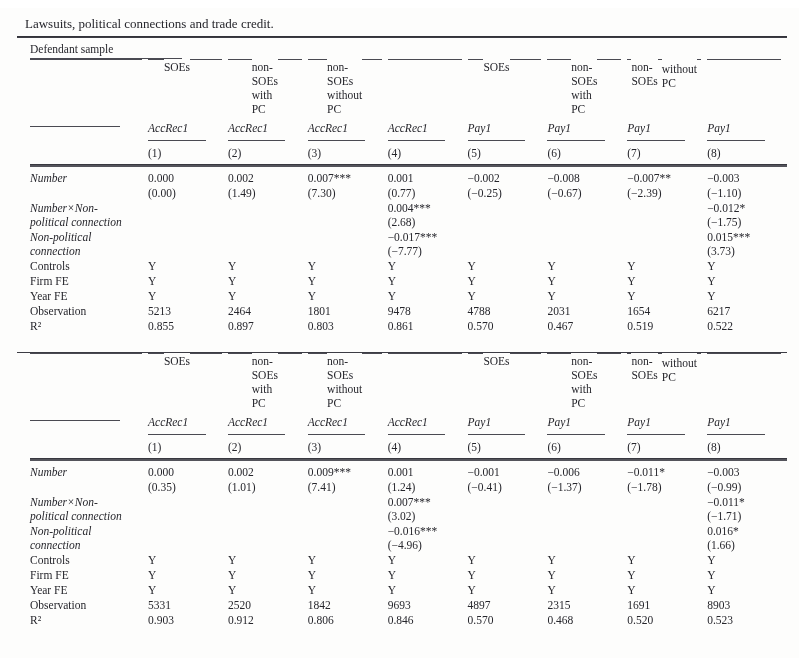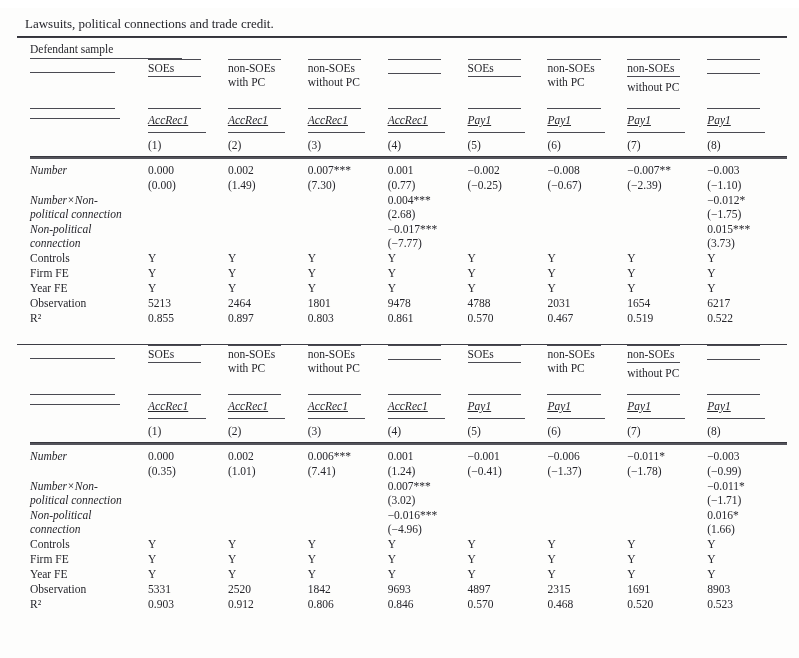--- a/index.html
+++ b/index.html
@@ -22,30 +22,30 @@
   .panel-label{padding:4px 0 4px 13px;}
   .sample-row{padding:4px 0 0 13px;}
   .sample-ul{border-bottom:1px solid #4a4a52;margin-top:2px;}
   .ul-lg{width:152px;}
   .ul-sm{width:96px;}
   .inner{padding-left:13px;}
   .grid{display:grid;grid-template-columns:118px repeat(8,1fr);}
   .cell{text-align:left;padding-right:6px;box-sizing:border-box;white-space:pre-line;}
   
   .hdr-group{min-height:50px;}
-  .gc{display:flex;flex-direction:column;min-height:50px;justify-content:space-between;}
+  .gc{display:flex;min-height:50px;justify-content:space-between;}
   .rl{border-bottom:1px solid #4a4a52;width:72%;height:0;}
   .rl.wl{width:76%;}
   .gt{padding:1px 0 1px 0;}
   .sp{height:13px;}
   .grow{flex:1 1 auto;}
   .mt2{margin-top:2px;}
   
   .varrow{min-height:26px;align-items:start;}
-  .varrow .cell{position:relative;font-style:italic;padding-top:4px;padding-bottom:6px;text-decoration:underline;}
+  .varrow .cell{position:relative;font-style:italic;padding-top:4px;padding-bottom:6px;}
   .varrow .cell::after{content:"";position:absolute;left:0;bottom:0;width:72%;border-bottom:1px solid #4a4a52;}
   .varrow .cell.lbl{font-style:normal;}
   .varrow .cell.lbl::after{width:76%;}
   
   .numrow .cell{padding-top:3px;padding-bottom:4px;}
   
   .thick{height:3px;background:#54545b;border-top:1px solid #38383f;box-sizing:border-box;}
   
   .body{padding-top:3px;padding-bottom:2px;}
   .body .row{display:grid;grid-template-columns:118px repeat(8,1fr);align-items:start;}
@@ -258,21 +258,21 @@
         <div class="cell">(7)</div>
         <div class="cell">(8)</div>
       </div>
     <div class="thick"></div>
 
     <div class="body">
       <div class="row ital">
           <div class="cell lbl">Number</div>
           <div class="cell">0.000</div>
           <div class="cell">0.002</div>
-          <div class="cell">0.006***</div>
+          <div class="cell">0.009***</div>
           <div class="cell">0.001</div>
           <div class="cell">−0.001</div>
           <div class="cell">−0.006</div>
           <div class="cell">−0.011*</div>
           <div class="cell">−0.003</div>
         </div>
       <div class="row">
           <div class="cell lbl"></div>
           <div class="cell">(0.35)</div>
           <div class="cell">(1.01)</div>

